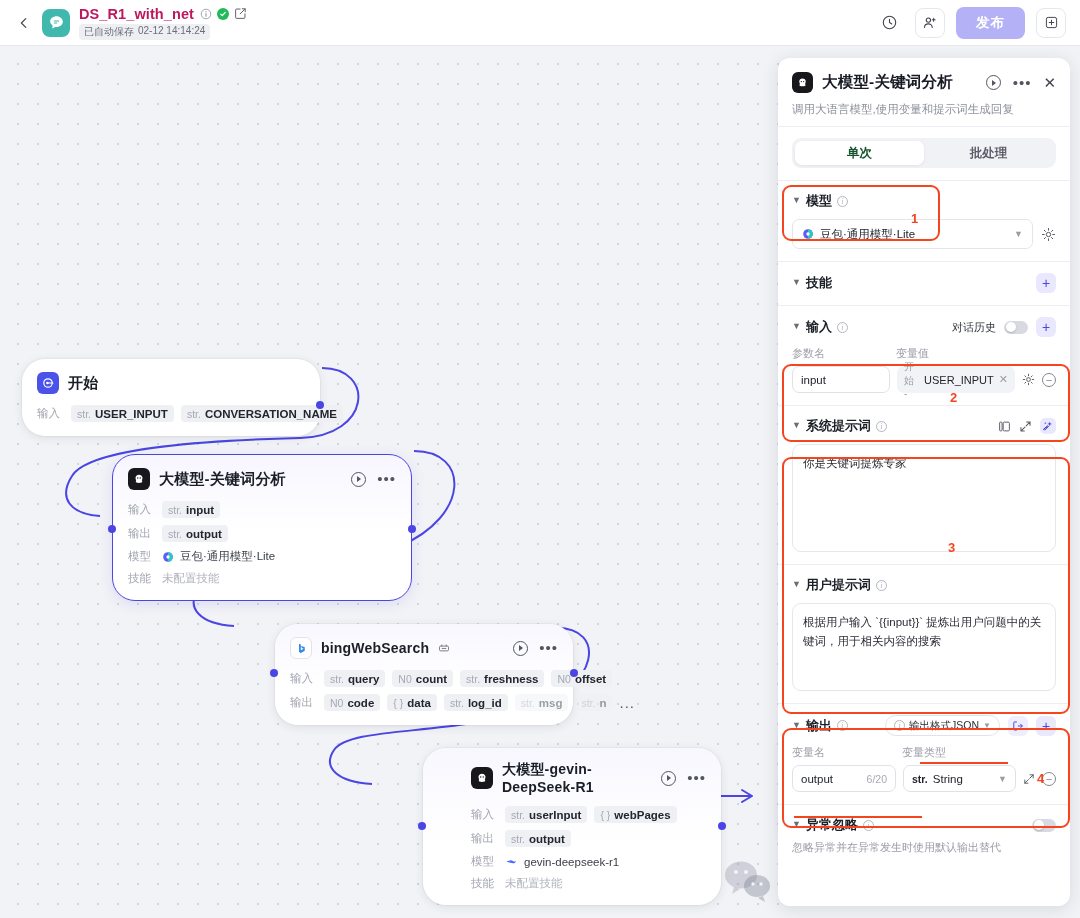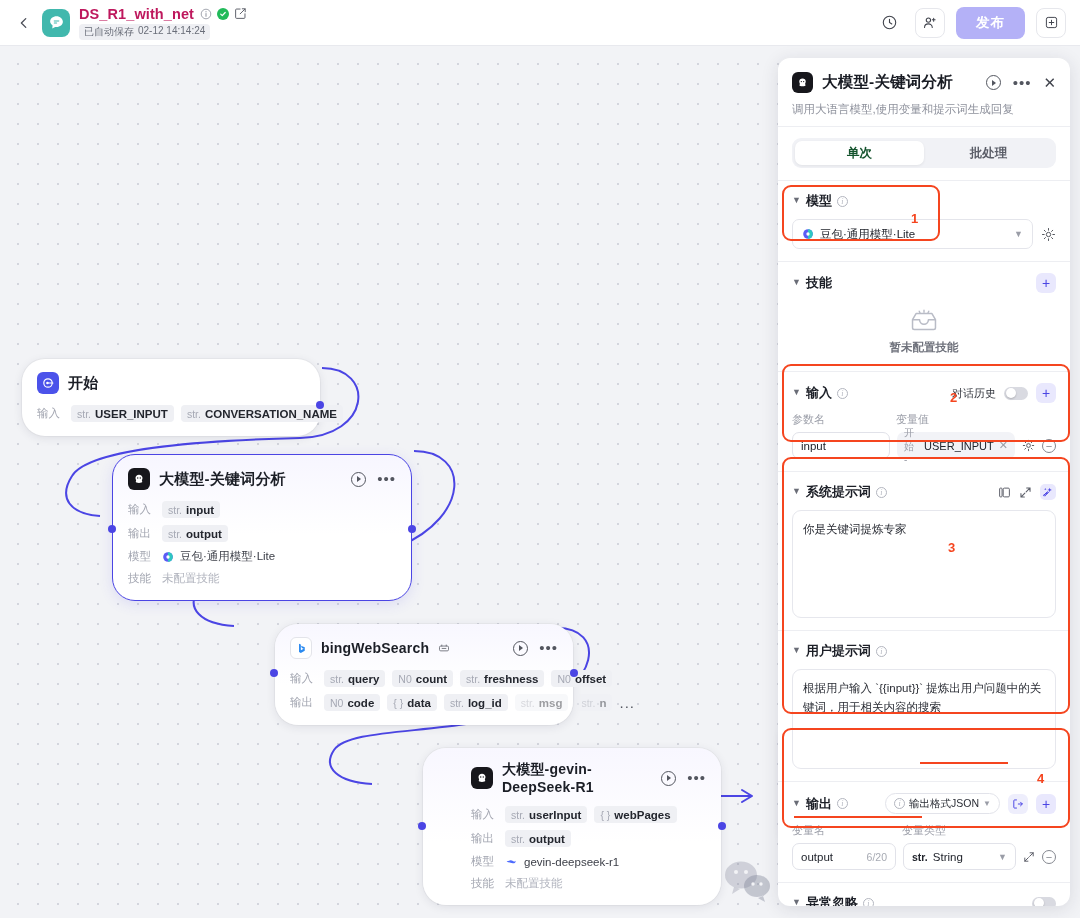--- a/index.html
+++ b/index.html
@@ -558,28 +558,20 @@
   </div>
   <div class="panel-divider"></div>
 
   <div class="section">
     <div class="sec-head">
       <span class="caret">▼</span>
       <span class="sec-title">技能</span>
       <div class="sec-head-right">
         <div class="plus-btn">+</div>
       </div>
-    </div>
-    <div class="empty-skill">
-      <svg viewBox="0 0 34 28" width="30" height="25">
-        <path d="M4 12 L8 5h18l4 7v9a2 2 0 0 1-2 2H6a2 2 0 0 1-2-2z" fill="none" stroke="#b9bcc6" stroke-width="1.7" stroke-linejoin="round"></path>
-        <path d="M4 12h8a5 5 0 0 0 10 0h8" fill="none" stroke="#b9bcc6" stroke-width="1.7" stroke-linejoin="round"></path>
-        <path d="M17 1.2v2.3M11.6 2.4l.9 2M22.4 2.4l-.9 2" stroke="#b9bcc6" stroke-width="1.6" stroke-linecap="round"></path>
-      </svg>
-      <span class="empty-skill-txt">暂未配置技能</span>
     </div>
   </div>
   <div class="panel-divider"></div>
 
   <div class="section">
     <div class="sec-head">
       <span class="caret">▼</span>
       <span class="sec-title">输入</span>
       <span class="i-circle">i</span>
       <div class="sec-head-right">
@@ -639,21 +631,21 @@
     <div class="prompt-box" style="height:108px;">你是关键词提炼专家</div>
   </div>
   <div class="panel-divider"></div>
 
   <div class="section">
     <div class="sec-head">
       <span class="caret">▼</span>
       <span class="sec-title">用户提示词</span>
       <span class="i-circle">i</span>
     </div>
-    <div class="prompt-box" style="height:100px;">根据用户输入 `{{input}}` 提炼出用户问题中的关键词，用于相关内容的搜索</div>
+    <div class="prompt-box" style="height:88px;">根据用户输入 `{{input}}` 提炼出用户问题中的关键词，用于相关内容的搜索</div>
   </div>
   <div class="panel-divider"></div>
 
   <div class="section">
     <div class="sec-head">
       <span class="caret">▼</span>
       <span class="sec-title">输出</span>
       <span class="i-circle">i</span>
       <div class="sec-head-right">
         <div class="badge-json">

